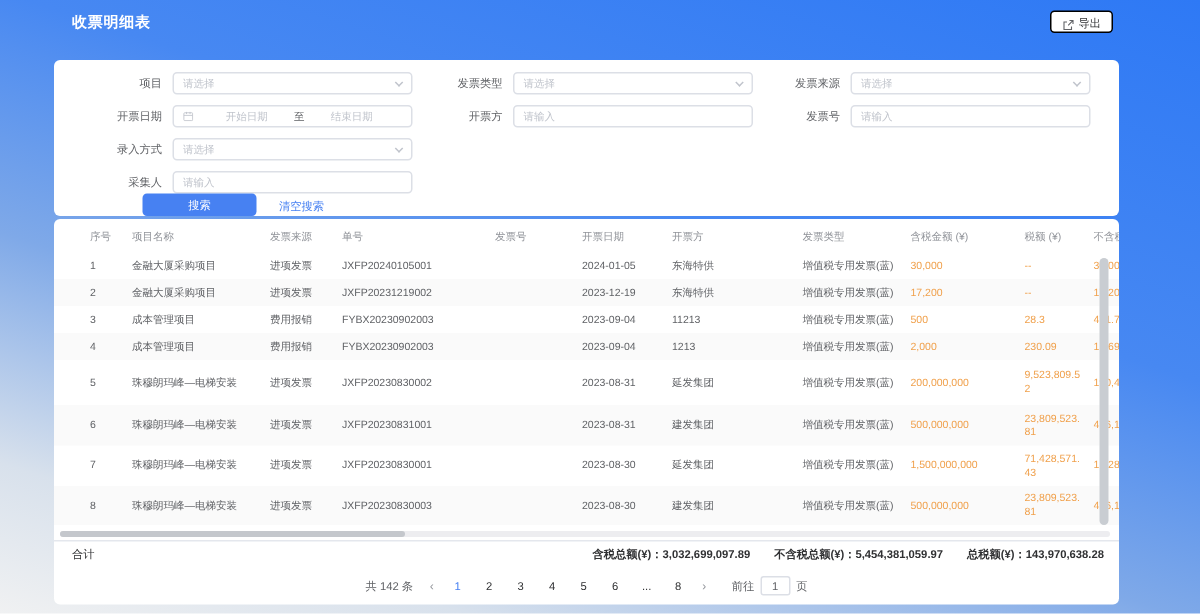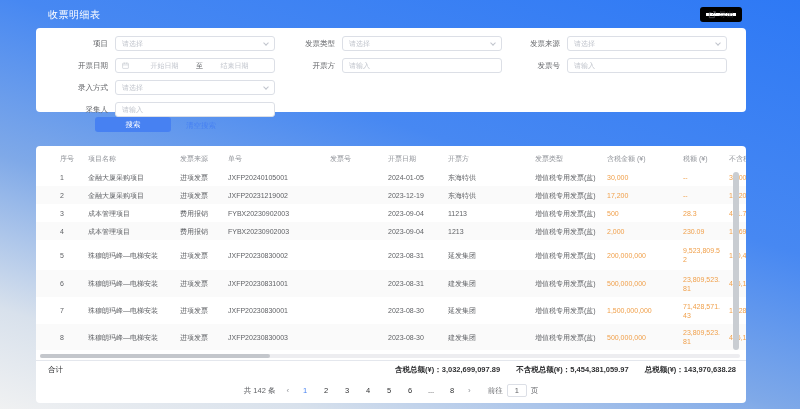--- a/index.html
+++ b/index.html
@@ -2,26 +2,26 @@
 <html style="--accent: #4781f2; --amount: #f0a04b;"><head>
 <meta charset="utf-8">
 <style>
   * { margin:0; padding:0; box-sizing:border-box; }
   html,body { width:800px; height:409px; overflow:hidden; }
   body {
     font-family:"Liberation Sans","DejaVu Sans",sans-serif;
     background:linear-gradient(198deg,#2e79f5 0%,#4788f2 38%,#7fa9e8 62%,#d8e1ec 85%,#f0f1f2 100%);
     position:relative; color:#606266;
   }
-  .page-title { position:absolute; left:48px; top:8px; font-size:10px; font-weight:normal; color:#ffffff; letter-spacing:.5px; }
-  .export-btn { position:absolute; left:700px; top:7px; width:42px; height:15px; background:#fff; border:6px solid #000000;
-    border-radius:3px; display:flex; align-items:center; justify-content:center; gap:3px; font-size:7.5px; color:#303133; cursor:pointer; }
+  .page-title { position:absolute; left:48px; top:8px; font-size:10px; font-weight:bold; color:#ffffff; letter-spacing:.5px; }
+  .export-btn { position:absolute; left:700px; top:7px; width:42px; height:15px; background:#fff; border:1px solid #000000;
+    border-radius:3px; display:flex; align-items:flex-end; justify-content:center; gap:3px; font-size:7.5px; color:#303133; cursor:pointer; }
 
   .card { position:absolute; left:36px; background:#ffffff; border-radius:4px; width:710px; }
-  #filter-card { top:28px; height:84px;padding-left:32px; }
+  #filter-card { top:40px; height:104px;padding-left:32px; }
   #table-card  { top:146px; height:257px; overflow:hidden; }
 
   
   .ffield { position:absolute; display:flex; align-items:center; height:15px; }
   .flabel { display:inline-block; width:60px; text-align:right; margin-right:7px; font-size:7.5px; color:#606266; }
   .fcontrol { position:relative; width:160px; height:15px; border:1px solid #dcdfe6; border-radius:3px;
     display:flex; align-items:center; padding:0 6px; font-size:7px; color:#c0c4cc; background:#fff; }
   .chev { width:4px; height:4px; border-right:1px solid #c0c4cc; border-bottom:1px solid #c0c4cc;
     transform:rotate(45deg); margin-left:auto; margin-top:-2px; }
   .daterange { justify-content:space-between; }

